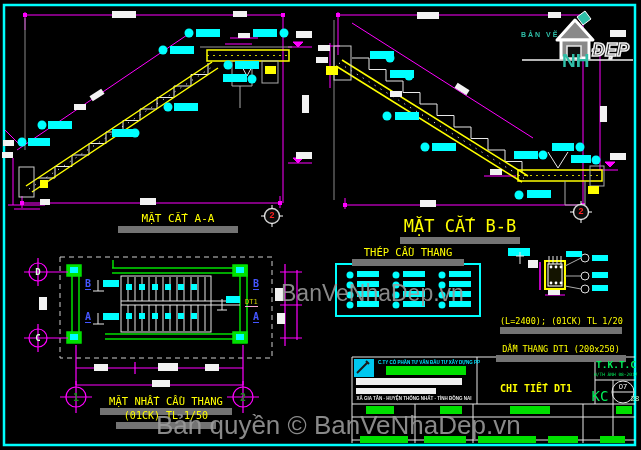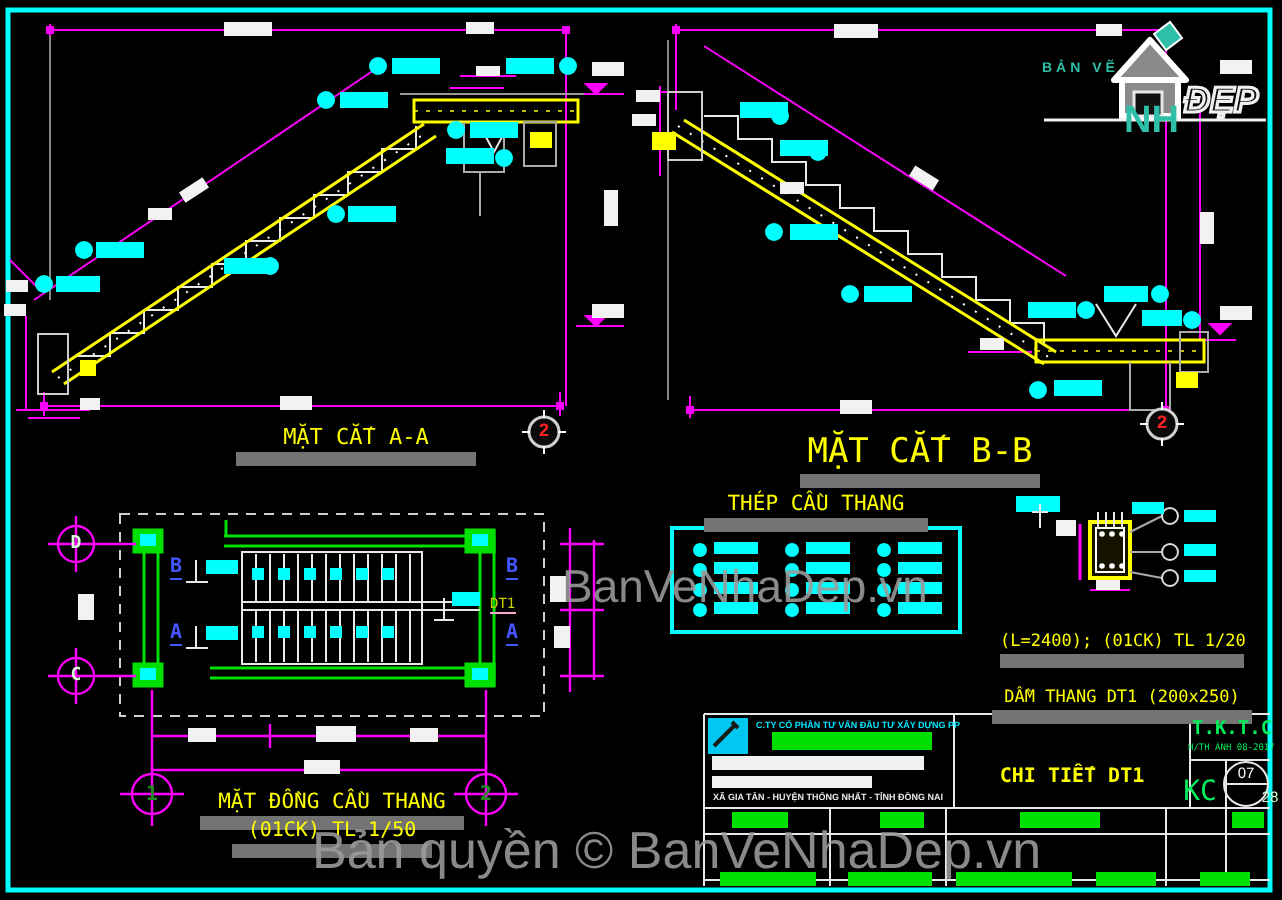--- a/index.html
+++ b/index.html
@@ -370,21 +370,21 @@
     <line x1="522" y1="60" x2="633" y2="60" stroke="#f0f0f0" stroke-width="1.5"></line>
   </g>
 </svg>
 
   <div class="txt ty ctr" style="left:118px;top:212px;width:120px;font-size:11px;">MẶT CẮT A-A</div>
   <div class="txt marker-num" style="left:265px;top:210px;width:14px;">2</div>
 
   <div class="txt ty ctr" style="left:400px;top:216px;width:120px;font-size:17px;">MẶT CẮT B-B</div>
   <div class="txt marker-num" style="left:574px;top:206px;width:14px;">2</div>
 
-  <div class="txt ty ctr" style="left:100px;top:395px;width:132px;font-size:10.5px;">MẶT ĐỒNG CẦU THANG</div>
+  <div class="txt ty ctr" style="left:100px;top:395px;width:132px;font-size:10.5px;">MẶT NHẤT CẦU THANG</div>
   <div class="txt ty ctr" style="left:116px;top:410px;width:100px;font-size:10px;">(01CK) TL 1/50</div>
 
   <div class="txt grid-letter" style="left:31px;top:267px;width:14px;">D</div>
   <div class="txt grid-letter" style="left:31px;top:333px;width:14px;">C</div>
   <div class="txt grid-num" style="left:69px;top:392px;width:14px;">1</div>
   <div class="txt grid-num" style="left:236px;top:392px;width:14px;">2</div>
 
   <div class="txt blue" style="left:85px;top:278px;">B</div>
   <div class="txt blue" style="left:85px;top:311px;">A</div>
   <div class="txt blue" style="left:253px;top:278px;">B</div>

